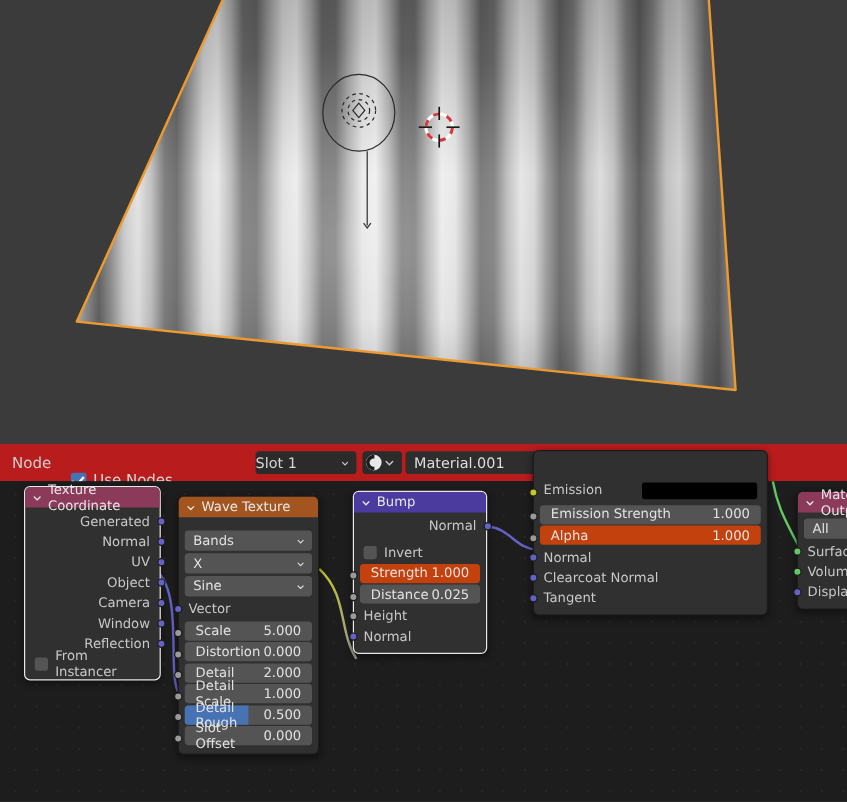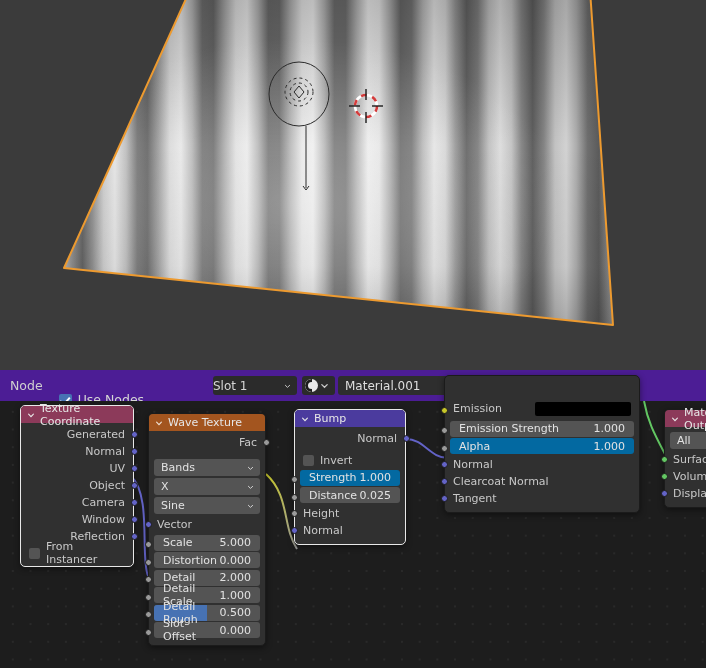--- a/index.html
+++ b/index.html
@@ -24,21 +24,21 @@
   .gizmo-line { stroke: #2a2a2a; stroke-width: 1; fill: none; }
   .gizmo-dash { stroke: #2a2a2a; stroke-width: 1; fill: none; stroke-dasharray: 3 3; }
 
   
   #node-editor {
     position: absolute; left: 0; top: 370px; width: 706px; height: 298px;
     background: #1d1d1d; overflow: hidden;
   }
   #ne-header {
     position: absolute; left: 0; top: 0; width: 706px; height: 31px;
-    background: #4c1d95;
+    background: #b91c1c;
     display: flex; align-items: center; gap: 0px;
     padding-left: 10px;
     font-size: 12.5px; color: #d2d2d2;
   }
   .hdr-text { color: #cfcfcf; font-size: 12.5px; margin-right: 16px; }
   .chk-wrap { display: flex; align-items: flex-end; gap: 6px; margin-right: 10px; margin-top: 28px; }
   .chk-box {
     width: 13px; height: 13px; border-radius: 2px;
     background: #4772b3; position: relative; flex: none;
   }
@@ -138,21 +138,21 @@
   .s-color  { background: #c7c729; }
   .s-gray   { background: #9a9a9a; }
   .s-shader { background: #63c763; }
 
   .widget {
     margin: 1.5px 5px; height: 16px; border-radius: 3px;
     background: #545454;
     display: flex; align-items: center; justify-content: space-between;
     padding: 0 9px; font-size: 11px; color: #e2e2e2; position: relative;
   }
-  .widget.slider-on { background: #0369a1; }
+  .widget.slider-on { background: #c2410c; }
   .widget .fill {
     position: absolute; left: 0; top: 0; bottom: 0;
     background: #4772b3; border-radius: 3px 0 0 3px;
   }
   .widget span { position: relative; z-index: 1; }
   .widget .wlab { flex: 1; text-align: left; }
   .widget .wval { text-align: right; }
 
   .select {
     margin: 2px 5px; height: 17px; border-radius: 3px;
@@ -399,24 +399,20 @@
       </div>
 
       <div class="node" style="left:148px; top:12px; width:118px;">
         <div class="node-hdr" style="background:#a3551f;">
           <svg class="hdr-chev" viewBox="0 0 10 10">
             <path d="M2 4 L5 7 L8 4" fill="none" stroke="#f0e2d6" stroke-width="1.4" stroke-linecap="round"></path>
           </svg>
           <span>Wave Texture</span>
         </div>
         <div class="node-body">
-          <div class="row out">
-            <span>Fac</span>
-            <span class="sock right s-gray"></span>
-          </div>
           <div style="height:6px"></div>
 
           <div class="select">
             <span>Bands</span>
             <svg class="sc" viewBox="0 0 10 10">
               <path d="M2 4 L5 7 L8 4" fill="none" stroke="#d8d8d8" stroke-width="1.4" stroke-linecap="round"></path>
             </svg>
           </div>
           <div class="select">
             <span>X</span>

